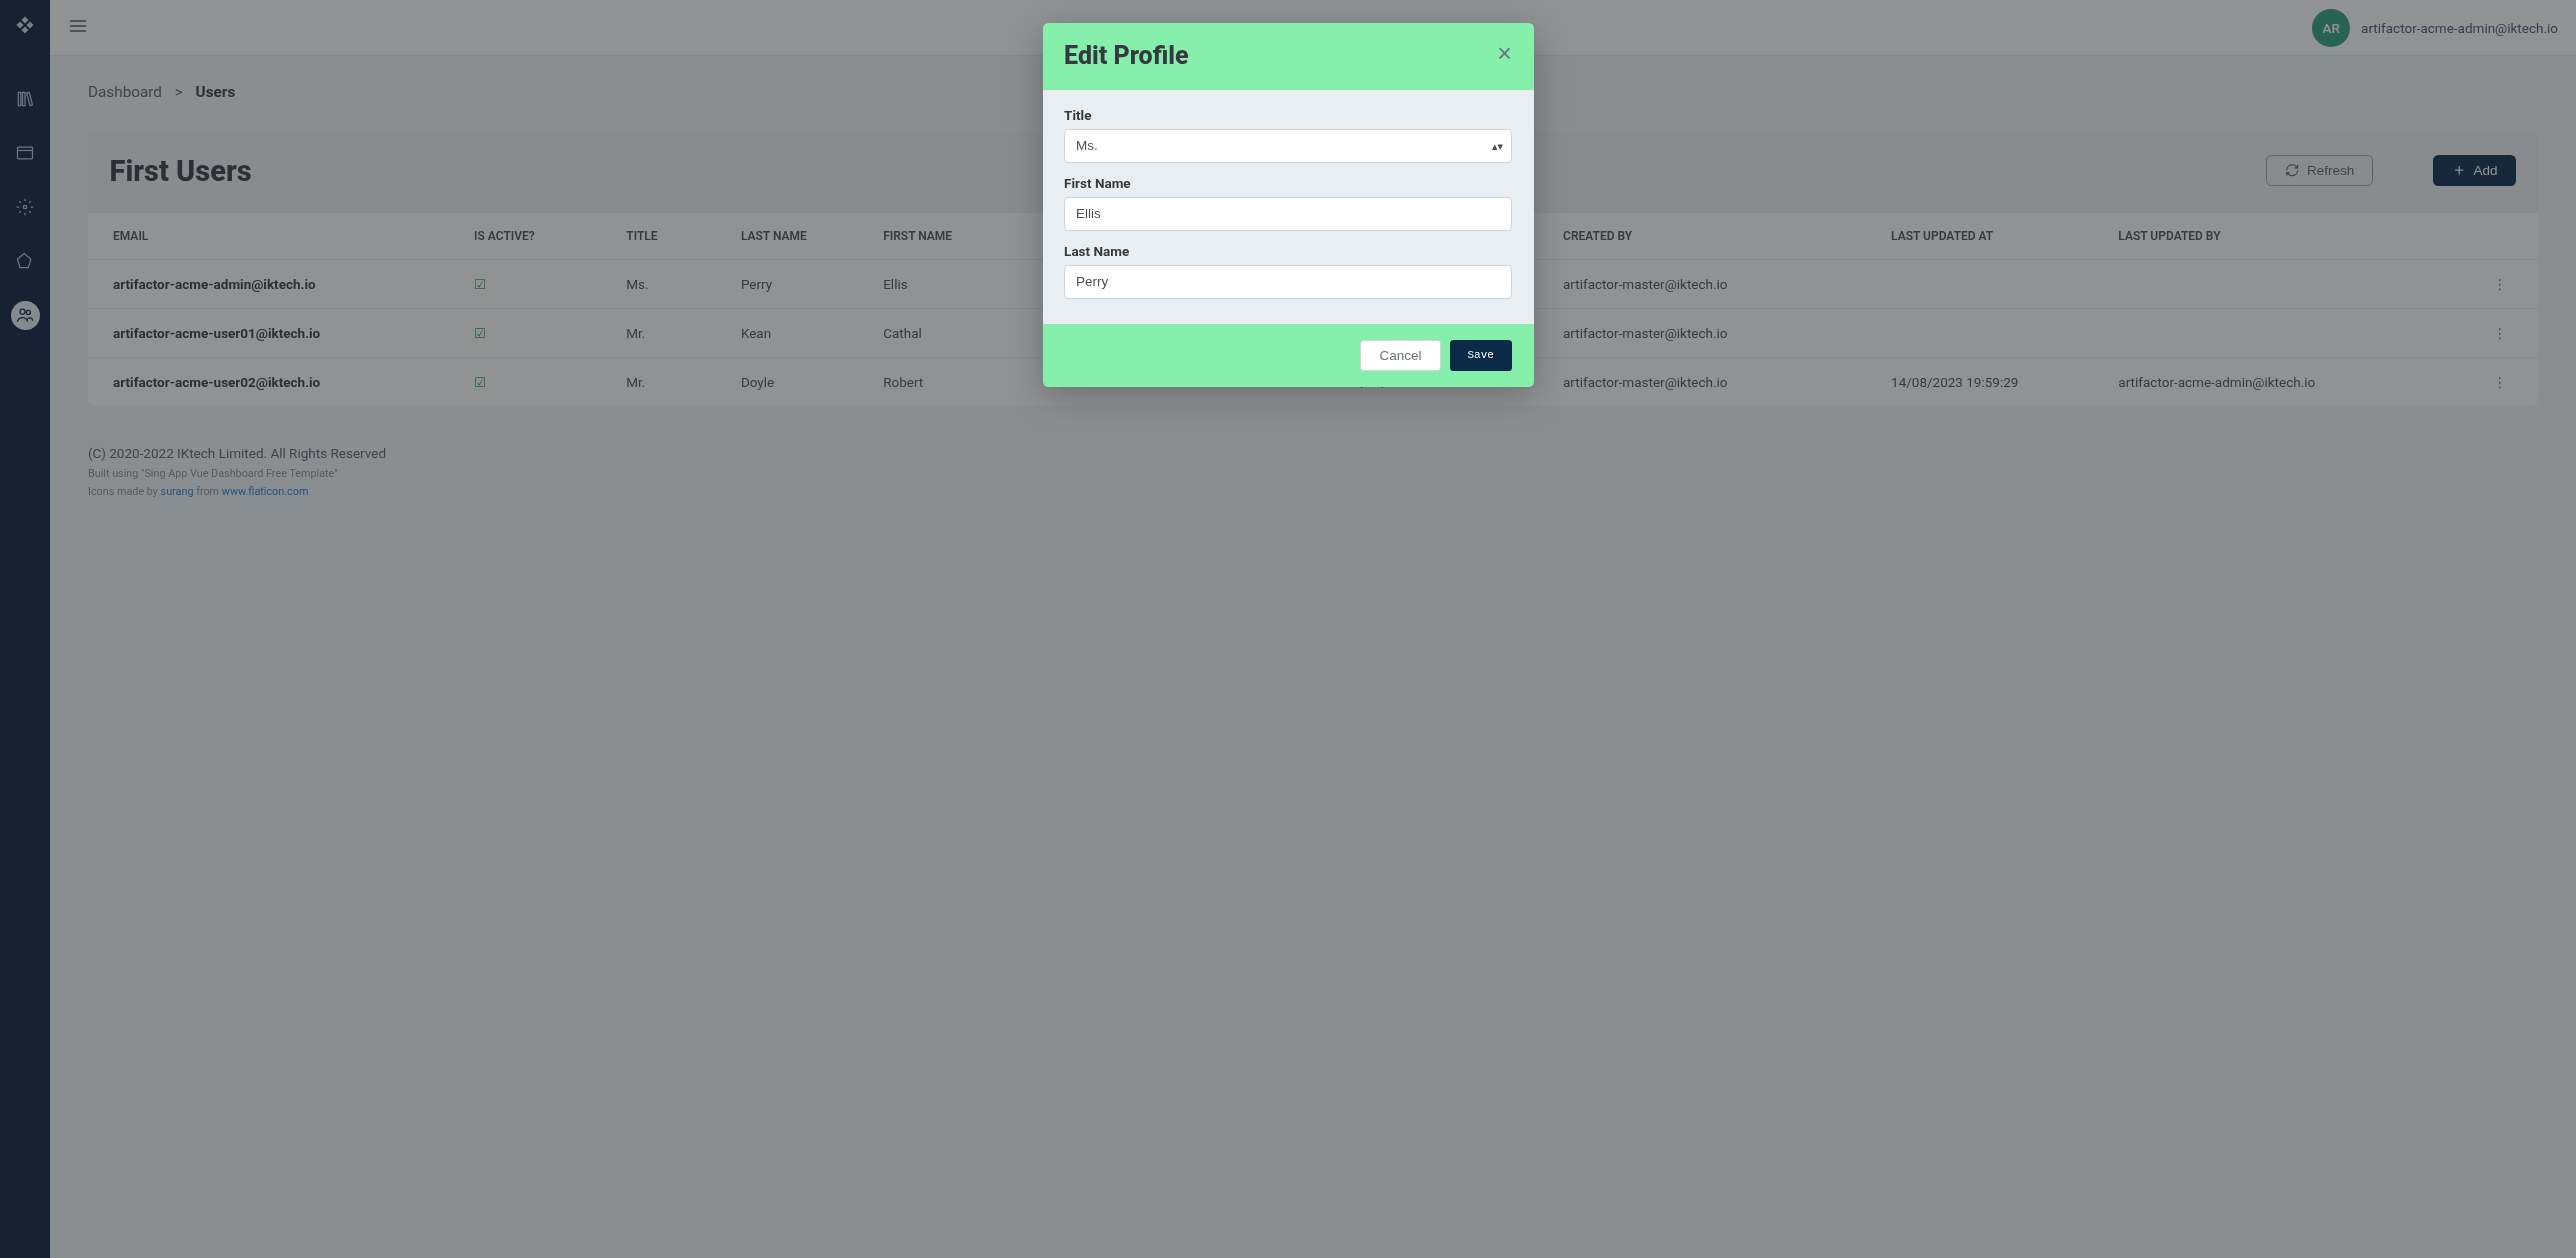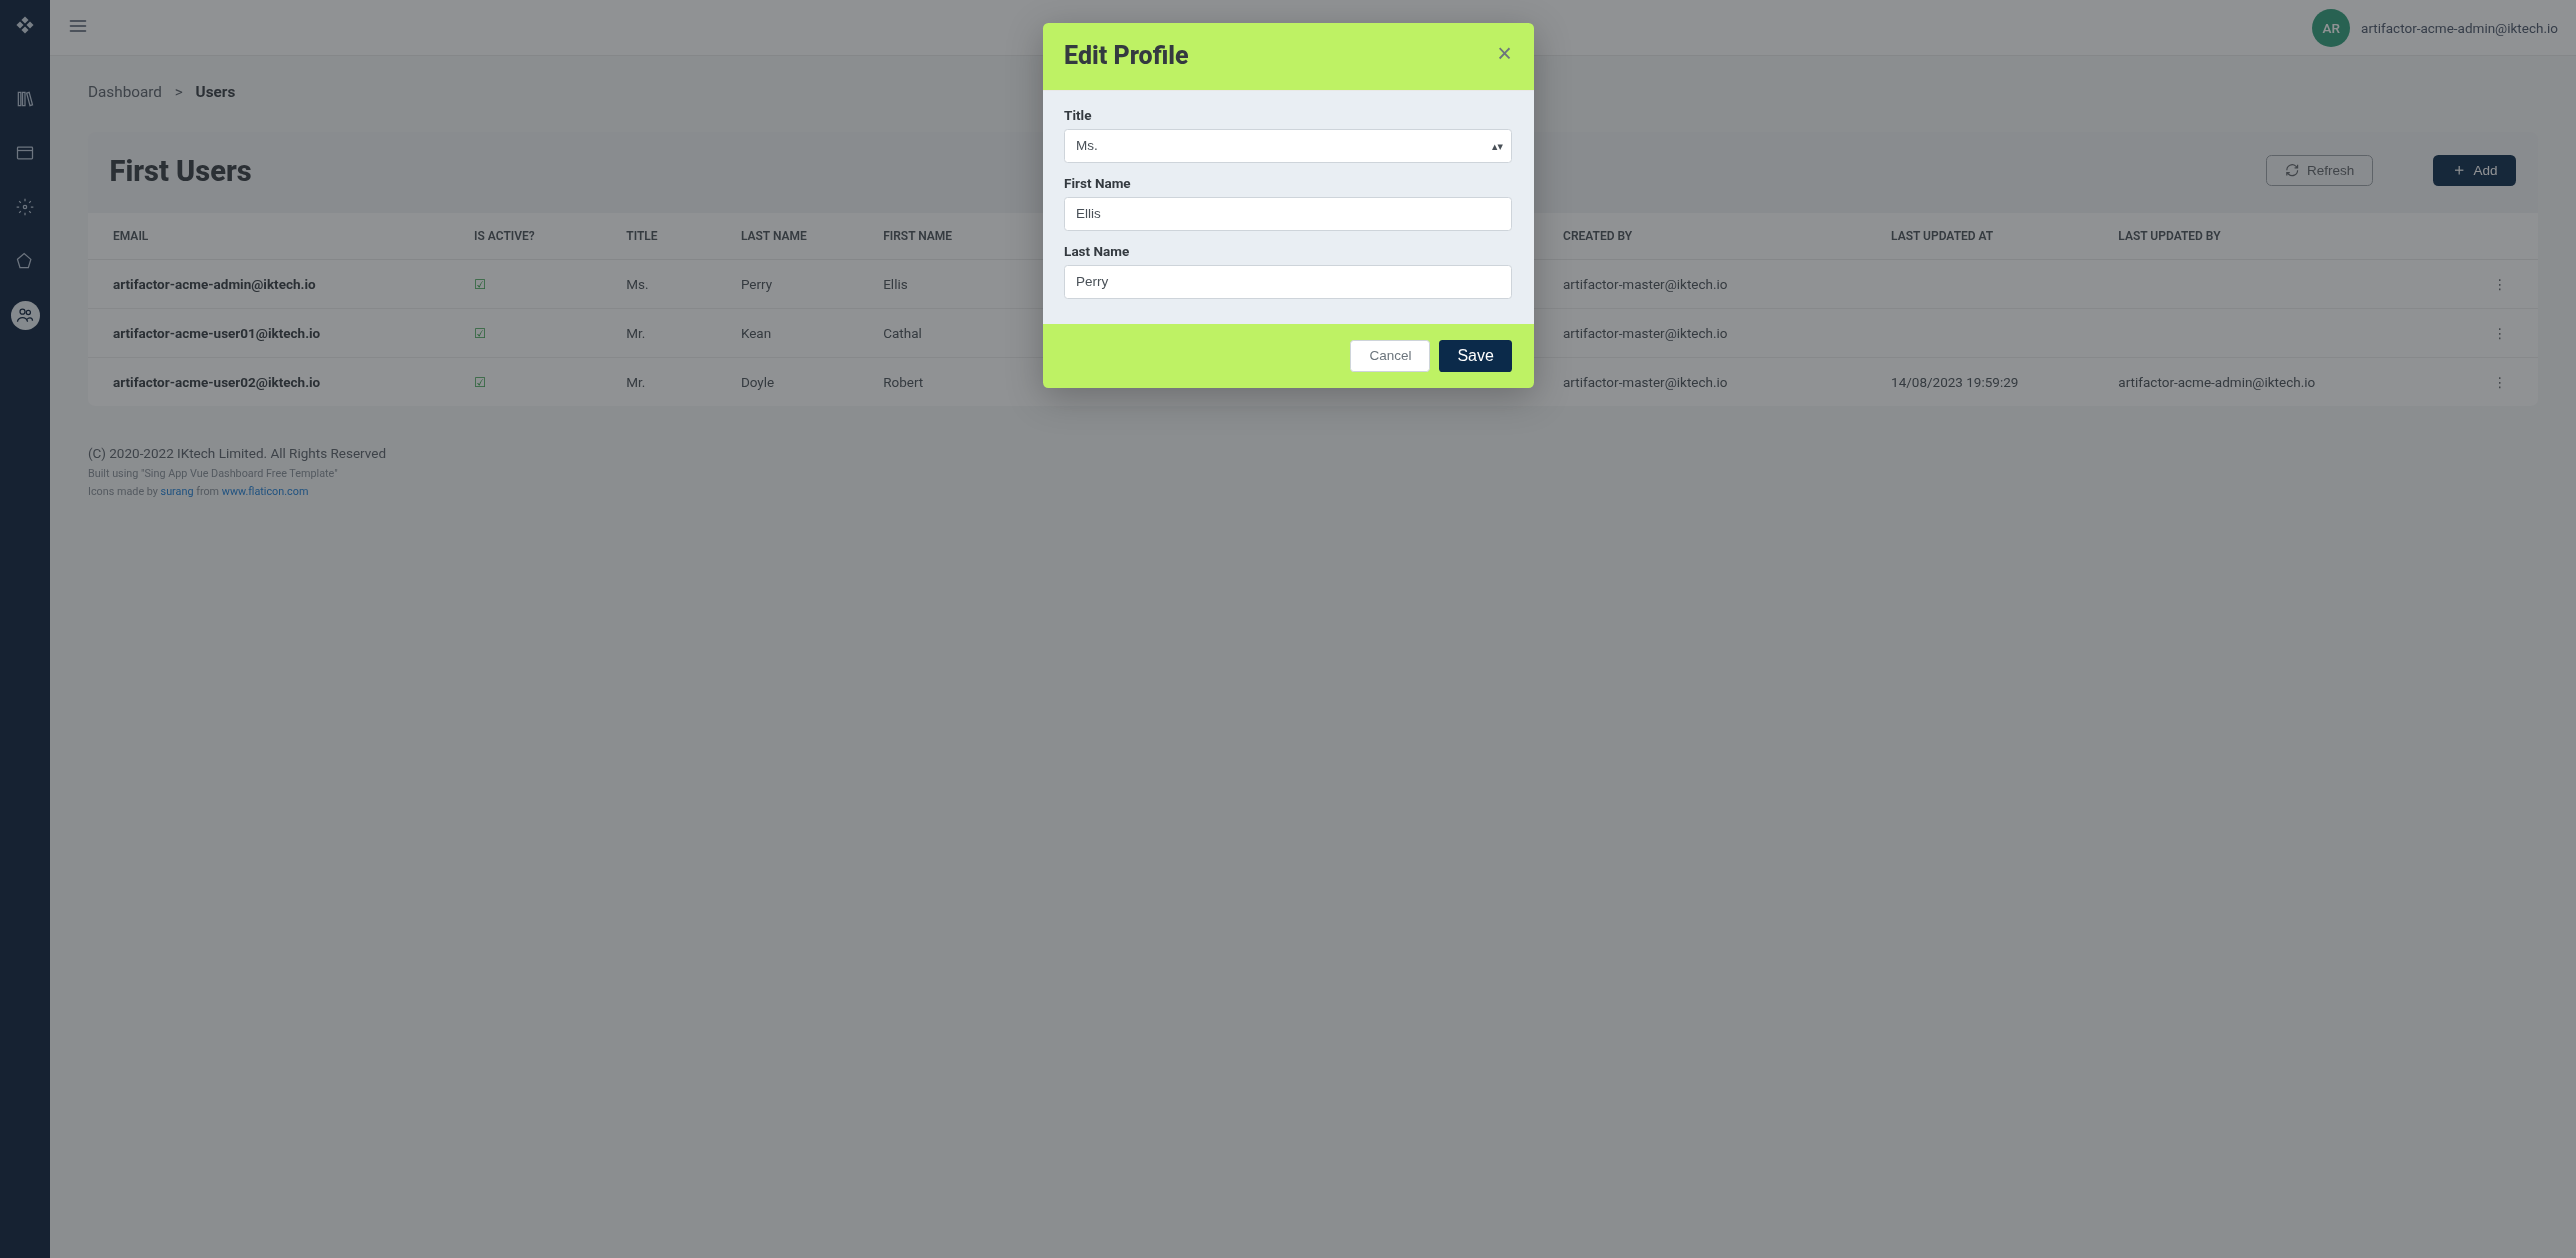--- a/index.html
+++ b/index.html
@@ -47,34 +47,34 @@
     tbody tr:last-child td { border-bottom: none; }
     .check { color: #2f9e44; }
     .row-menu { text-align: center; cursor: pointer; color: #5f6368; }
 
     .footer { padding: 12.6px 0 27px 0; font-size: 13.5px; color: #5a6169; }
     .footer .small { font-size: 10.8px; color: #868e96; margin-top: 5.4px; }
     .footer a { color: #1c7ed6; text-decoration: none; }
 
     
     .overlay { position: fixed; inset: 0; background: rgba(33,37,41,0.5); display: flex; align-items: flex-start; justify-content: center; padding-top: 23.4px; }
-    .modal { width: 491px; background: #bef264; border-radius: 5.4px; box-shadow: 0 9px 36px rgba(0,0,0,0.25); overflow: hidden; }
+    .modal { width: 491px; background: #86efac; border-radius: 5.4px; box-shadow: 0 9px 36px rgba(0,0,0,0.25); overflow: hidden; }
     .modal-head { display: flex; justify-content: space-between; align-items: flex-start; padding: 18px 21.6px 20px 21.6px; border-bottom: 0.9px solid #e8e8e8; }
     .modal-title { font-size: 25px; font-weight: 800; color: #343a40; }
     .modal-close { font-size: 25px; line-height: 1; color: #6c757d; cursor: pointer; background: none; border: none; }
     .modal-body { background: #e9eef3; padding: 16px 21.6px 25px 21.6px; }
     .form-group { margin-bottom: 12.6px; }
     .form-label { font-weight: 700; font-size: 13.5px; color: #343a40; display: block; margin-bottom: 5.4px; }
     .form-control { width: 100%; height: 34px; border: 0.9px solid #ced4da; border-radius: 3.6px; background: #fff; padding: 0 10.8px; font-size: 13.5px; color: #495057; }
     select.form-control { appearance: none; background-image: none; padding-right: 29px; }
     .select-wrap { position: relative; }
     .select-caret { position: absolute; right: 9px; top: 50%; transform: translateY(-50%); pointer-events: none; font-size: 10.8px; color: #495057; }
     .modal-foot { padding: 16px 21.6px; display: flex; justify-content: flex-end; gap: 9px; }
     .btn-cancel { background: #fff; border: 0.9px solid #ced4da; color: #6c757d; padding: 7.2px 18px; border-radius: 3.6px; cursor: pointer; font-size: 13.5px; }
-    .btn-save { background: #0b2a4a; color: #fff; border: none; padding: 7.2px 18px; border-radius: 3.6px; cursor: pointer; font-size: 16px; }
+    .btn-save { background: #0b2a4a; color: #fff; border: none; padding: 7.2px 18px; border-radius: 3.6px; cursor: pointer; font-size: 11px; font-family: Liberation Mono, monospace; }
 
     
     th.c-email { width: 189px; }
     th.c-active { width: 77px; }
     th.c-title { width: 58px; }
     th.c-last { width: 72px; }
     th.c-first { width: 234px; }
     th.c-created-at { width: 110px; }
     th.c-created-by { width: 166px; }
     th.c-updated-at { width: 115px; }

